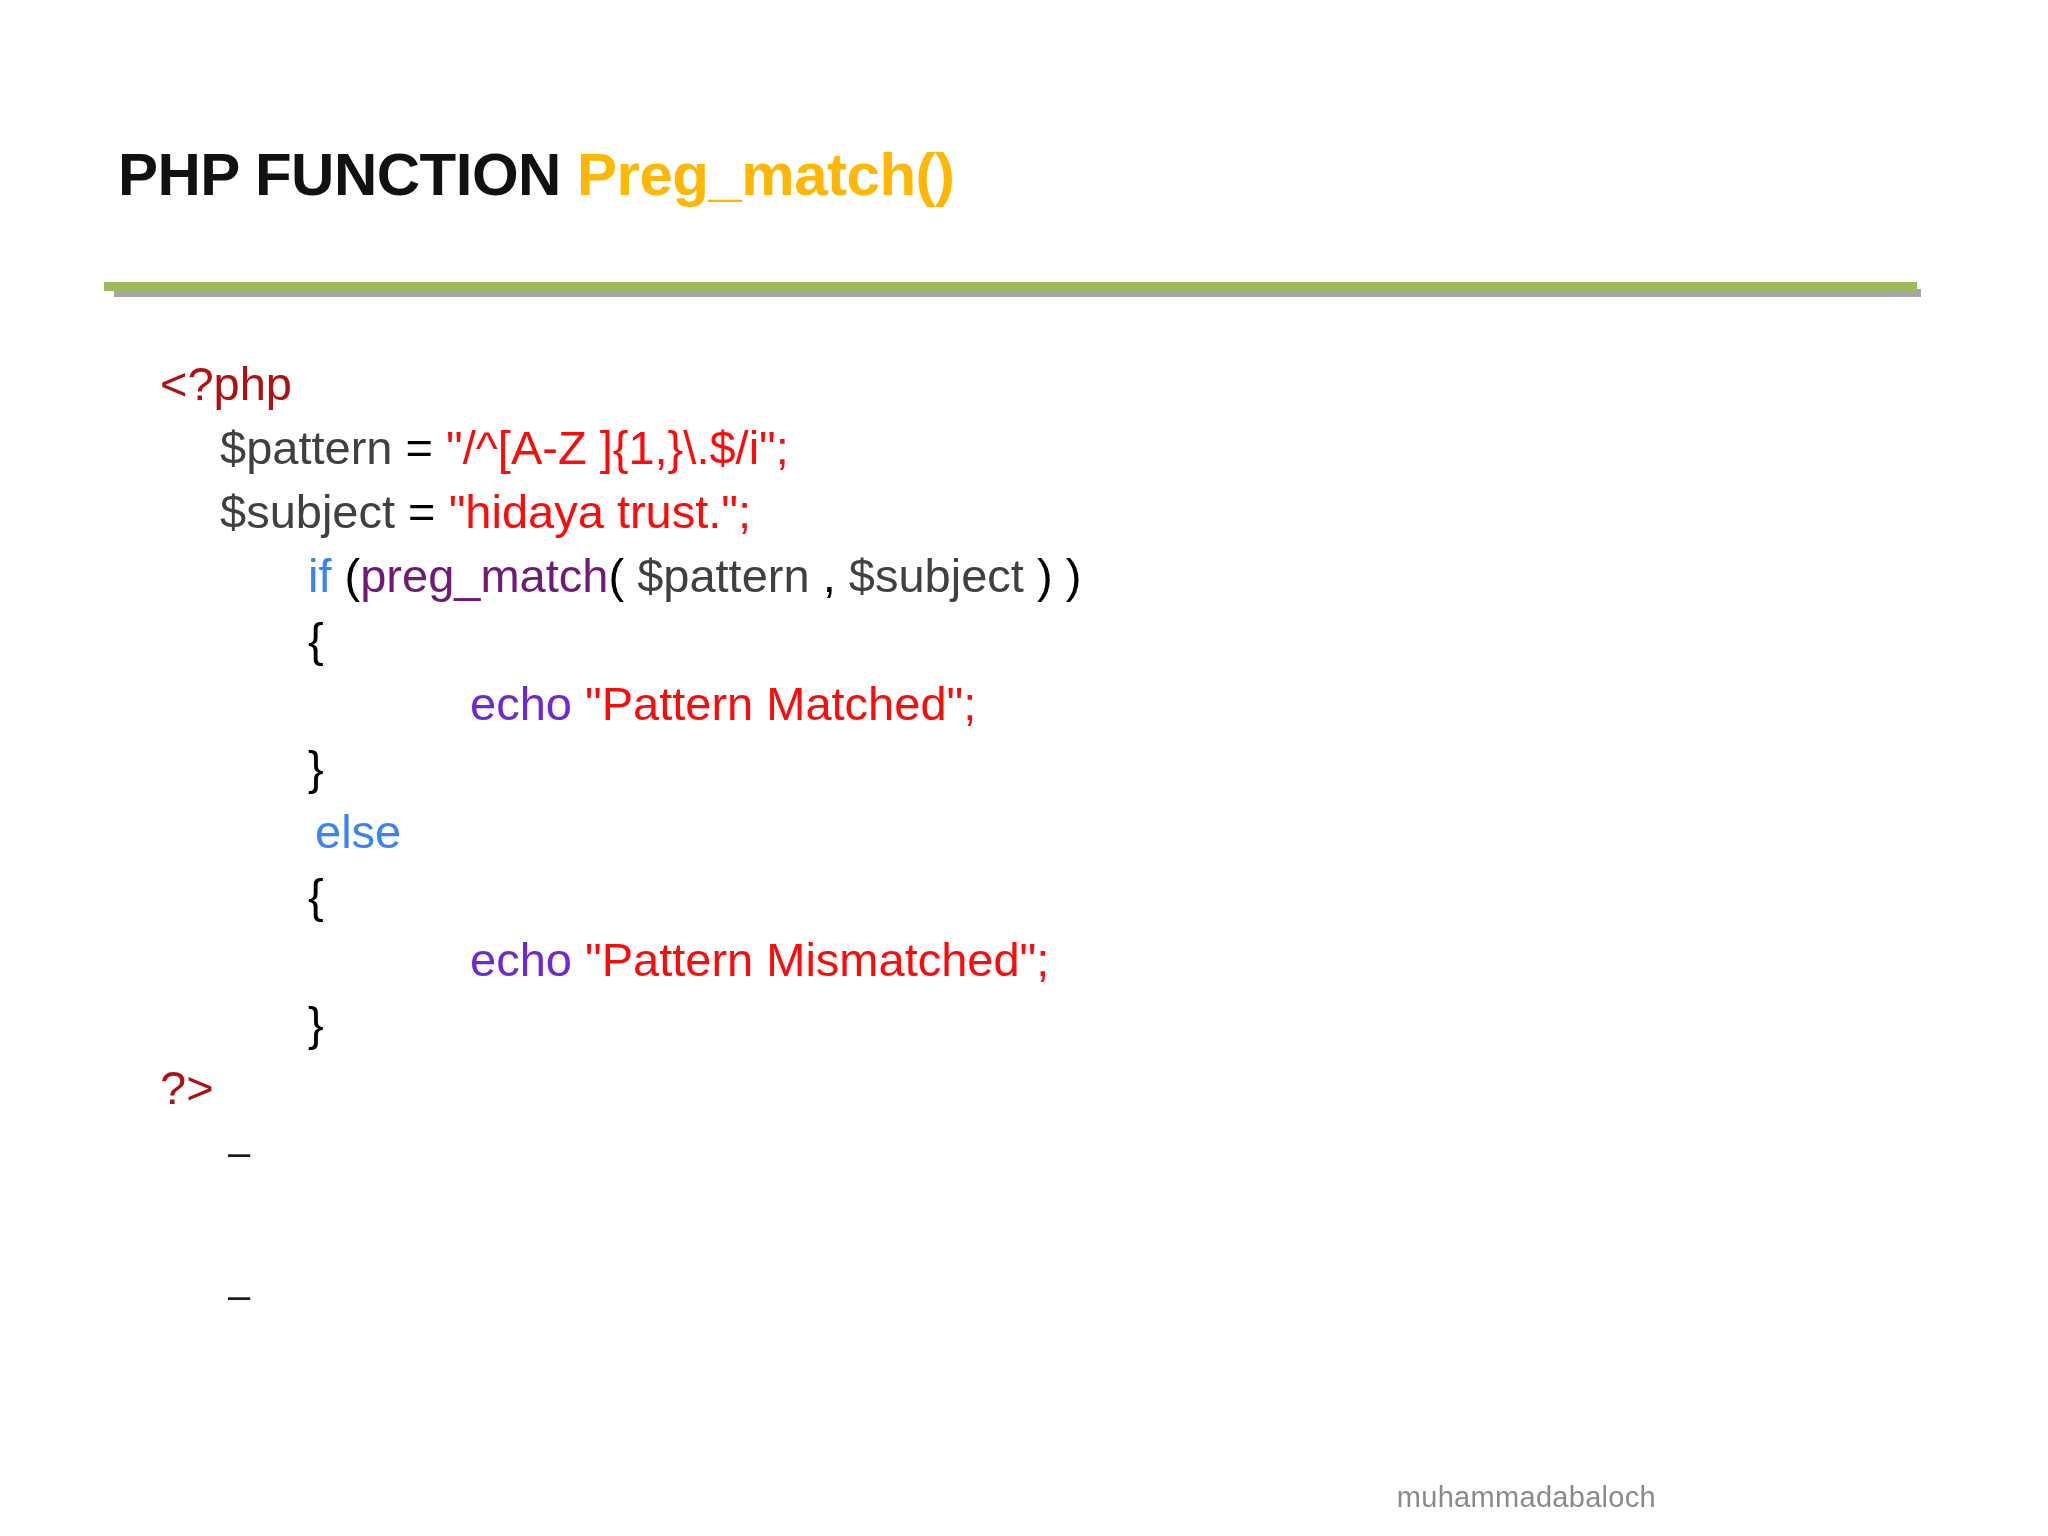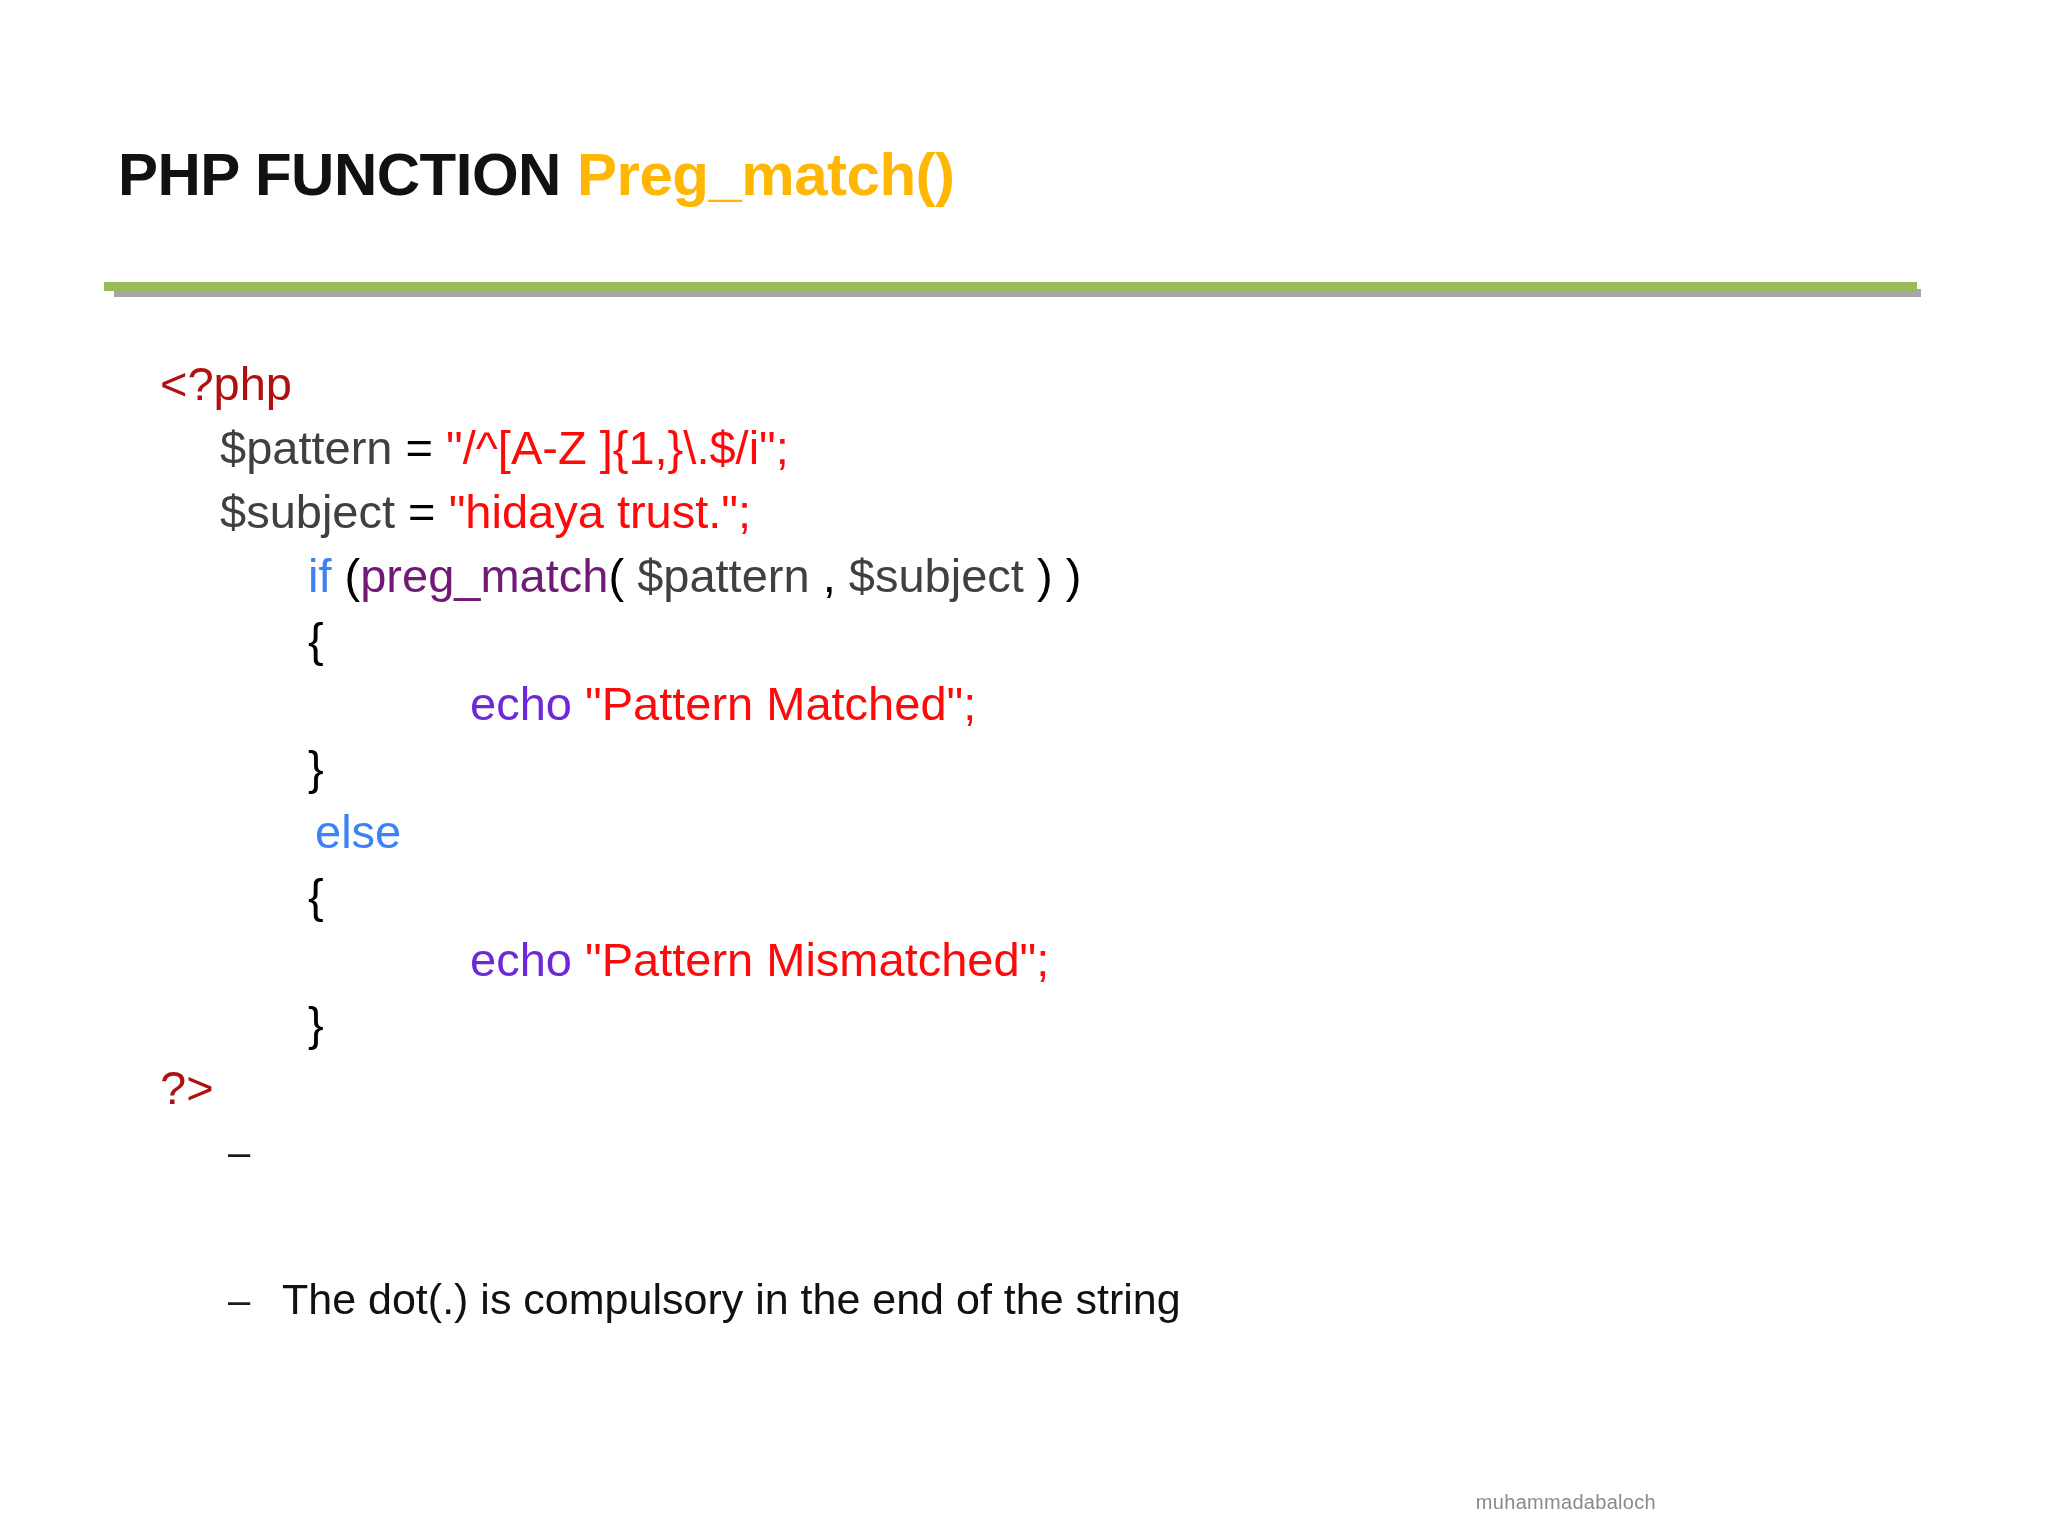--- a/index.html
+++ b/index.html
@@ -117,21 +117,21 @@
     font-size: 43px;
     line-height: 52px;
   }
 
   
   .footer {
     position: absolute;
     right: 28px;
     bottom: 22px;
     color: #8a8a8a;
-    font-size: 20px;
+    font-size: 29px;
     letter-spacing: 0.3px;
   }
 </style>
 </head>
 <body>
 
 <div class="slide">
 
   <div class="title-block">
     <span class="title-main">PHP FUNCTION </span><span class="title-accent">Preg_match()</span>
@@ -143,19 +143,18 @@
   </div>
 
   <div class="code" id="code-block"><div class="code-line" style="padding-left: 148px;"><span class="tok-tag">&lt;?php</span></div><div class="code-line" style="padding-left: 208px;"><span class="tok-var">$pattern</span><span class="tok-op"> = </span><span class="tok-str">"/^[A-Z ]{1,}\.$/i";</span></div><div class="code-line" style="padding-left: 208px;"><span class="tok-var">$subject</span><span class="tok-op"> = </span><span class="tok-str">"hidaya trust.";</span></div><div class="code-line" style="padding-left: 296px;"><span class="tok-kw">if </span><span class="tok-op">(</span><span class="tok-fn">preg_match</span><span class="tok-op">( </span><span class="tok-var">$pattern</span><span class="tok-op"> , </span><span class="tok-var">$subject</span><span class="tok-op"> ) )</span></div><div class="code-line" style="padding-left: 296px;"><span class="tok-op">{</span></div><div class="code-line" style="padding-left: 458px;"><span class="tok-echo">echo </span><span class="tok-str">"Pattern Matched";</span></div><div class="code-line" style="padding-left: 296px;"><span class="tok-op">}</span></div><div class="code-line" style="padding-left: 303px;"><span class="tok-kw">else</span></div><div class="code-line" style="padding-left: 296px;"><span class="tok-op">{</span></div><div class="code-line" style="padding-left: 458px;"><span class="tok-echo">echo </span><span class="tok-str">"Pattern Mismatched";</span></div><div class="code-line" style="padding-left: 296px;"><span class="tok-op">}</span></div><div class="code-line" style="padding-left: 148px;"><span class="tok-tag">?&gt;</span></div></div>
 
   <div class="bullets" id="bullet-list">
       <div class="bullet-row">
         <span class="bullet-dash">–</span>
       </div>
       <div class="bullet-row">
         <span class="bullet-dash">–</span>
-        <span class="bullet-text">The dot(.) is compulsory in the end of the string</span>
       </div>
     </div>
 
   <div class="footer">muhammadabaloch</div>
 
 </div>
 
 </body></html>

